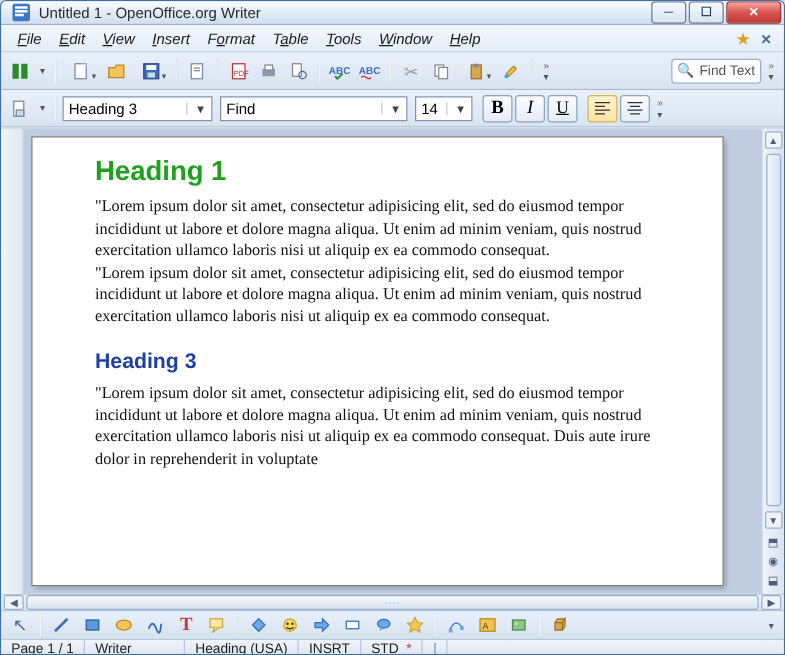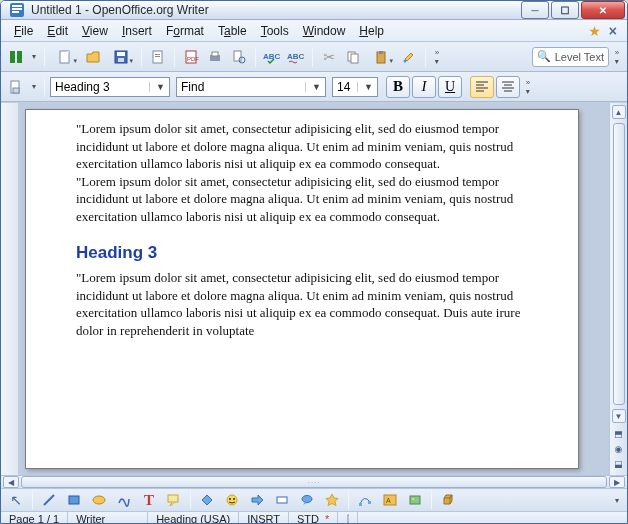--- a/index.html
+++ b/index.html
@@ -8,21 +8,21 @@
 .window { width: 628px; height: 524px; background: #fff; border: 1px solid #3a6ea5; border-radius: 5px 5px 0 0; overflow: hidden; display: flex; flex-direction: column; }
 
 .titlebar { height: 28px; background: linear-gradient(180deg,#fcfdfe 0%,#e7eff8 40%,#cfdef0 100%); display: flex; align-items: center; padding: 0 2px 0 8px; border-bottom: 1px solid #9aaed0; }
 .titlebar .app-icon { width: 16px; height: 16px; margin-right: 6px; display:inline-flex; align-items:center; justify-content:center; }
 .titlebar .title-text { flex: 1; font-size: 12px; color: #2a2a2a; }
 .titlebar .win-btns { display:flex; gap:0; }
 .win-btn { width: 28px; height: 18px; border: 1px solid #6a7a9a; border-radius: 3px; margin-left: 2px; display:flex; align-items:center; justify-content:center; font-size:10px; font-weight:bold; color:#30415a; background:linear-gradient(180deg,#f6fafe,#d8e4ef);}
 .win-btn.close { width: 44px; background: linear-gradient(180deg,#f5a7a1,#d9534f,#c23b37); border-color:#9a3531; color:#fff; }
 
 .menubar { height: 22px; background: linear-gradient(180deg,#f3f7fc 0%,#e3edf8 100%); display:flex; align-items:center; padding: 0 6px; border-bottom:1px solid #b8c6db; }
-.menu-item { padding: 16px 7px; font-size: 12px; color:#1a1a1a; border-radius:3px; }
+.menu-item { padding: 16px 7px; font-size: 12px; color:#1a1a1a; border-radius:3px;font-style:italic; }
 .menu-item .u { text-decoration: underline; }
 .menu-right { margin-left:auto; display:flex; gap:4px; align-items:center;}
 .menu-right .star-icon { color:#e0a030; font-size:14px;}
 .menu-right .close-x { color:#4d6a95; font-size:14px; font-weight:bold; padding:0 4px; }
 
 .toolbar { background: linear-gradient(180deg,#e9f0fa 0%,#d9e4f1 100%); border-bottom:1px solid #aab9d0; display:flex; align-items:center; padding: 3px 4px; gap:2px; min-height:30px; }
 .tb-btn { width:22px; height:22px; display:flex; align-items:center; justify-content:center; border:1px solid transparent; border-radius:3px; font-size:14px; }
 .tb-btn.wdrop { width:30px; position:relative; }
 .tb-btn.wdrop::after { content:"▾"; font-size:7px; color:#555; position:absolute; right:2px; bottom:2px;}
 .tb-sep { width:1px; height:20px; background:#aab9d0; margin: 0 3px; border-right:1px solid #f2f6fb; }
@@ -186,21 +186,21 @@
     <div class="tb-btn">
         <svg width="16" height="16">
           <path d="M4 10l6-6 2 2-6 6z" fill="#f5c55a" stroke="#b58a20"></path>
           <circle cx="4" cy="12" r="1.5" fill="#3a9aea"></circle>
         </svg>
       </div>
     <div class="tb-sep"></div>
     <div class="tb-btn" style="font-size:8px;color:#555;width:12px">»<br>▾</div>
     <div class="find-box">
       <span>🔍</span>
-      <span>Level Text</span>
+      <span>Find Text</span>
     </div>
     <div class="tb-btn" style="font-size:8px;color:#555;width:12px">»<br>▾</div>
   </div>
 
   <div class="toolbar">
     <div class="tb-btn">
         <svg width="16" height="16">
           <rect x="3" y="2" width="8" height="12" fill="#fff" stroke="#7a8aa5"></rect>
           <rect x="5" y="9" width="6" height="5" fill="#c9d9f0" stroke="#7a8aa5"></rect>
         </svg>
@@ -232,20 +232,21 @@
           <path d="M1 1h12M3 4h8M1 7h12M3 10h8" stroke="#333"></path>
         </svg>
       </div>
     <div class="tb-btn" style="font-size:8px;color:#555;width:12px">»<br>▾</div>
   </div>
 
   <div class="doc-area">
     <div class="ruler-v"></div>
     <div class="doc-scroll">
       <div class="page">
+        <div class="h1">Heading 1</div>
         <div class="para">"Lorem ipsum dolor sit amet, consectetur adipisicing elit, sed do eiusmod tempor incididunt ut labore et dolore magna aliqua. Ut enim ad minim veniam, quis nostrud exercitation ullamco laboris nisi ut aliquip ex ea commodo consequat.</div>
         <div class="para">"Lorem ipsum dolor sit amet, consectetur adipisicing elit, sed do eiusmod tempor incididunt ut labore et dolore magna aliqua. Ut enim ad minim veniam, quis nostrud exercitation ullamco laboris nisi ut aliquip ex ea commodo consequat.</div>
         <div class="h3">Heading 3</div>
         <div class="para">"Lorem ipsum dolor sit amet, consectetur adipisicing elit, sed do eiusmod tempor incididunt ut labore et dolore magna aliqua. Ut enim ad minim veniam, quis nostrud exercitation ullamco laboris nisi ut aliquip ex ea commodo consequat. Duis aute irure dolor in reprehenderit in voluptate</div>
       </div>
     </div>
     <div class="vscroll">
       <div class="arrow">▲</div>
       <div class="thumb"></div>
       <div class="arrow">▼</div>

